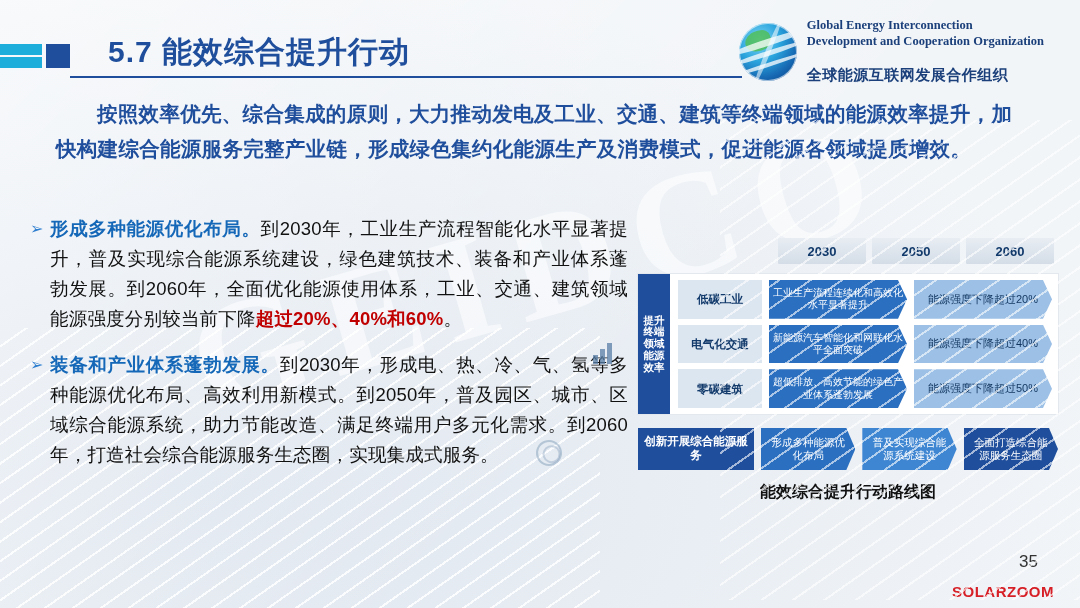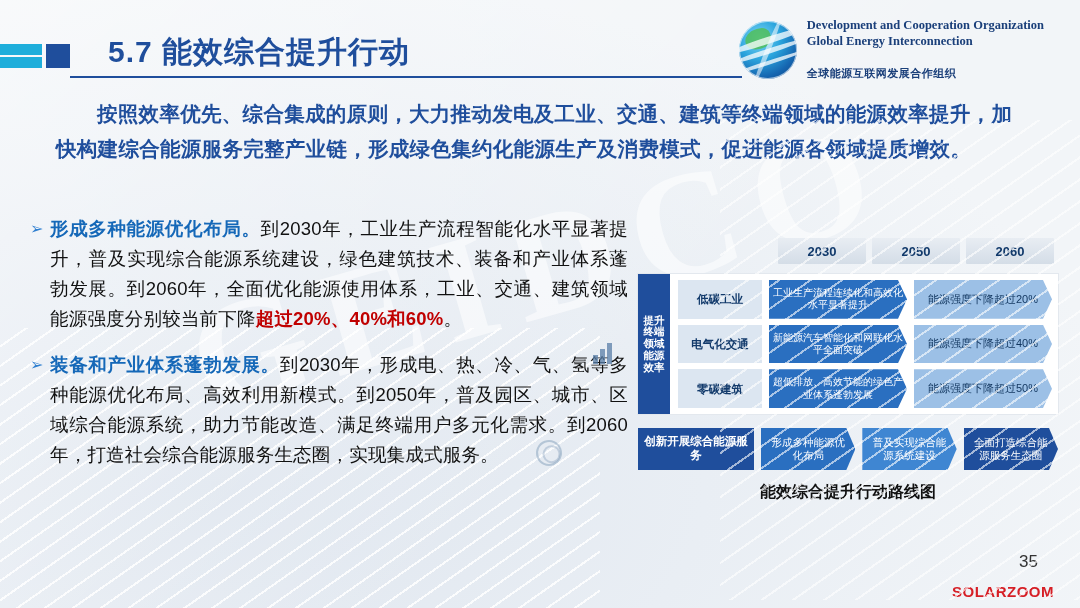--- a/index.html
+++ b/index.html
@@ -97,21 +97,21 @@
     background: rgba(80,190,90,0.85);
     border-radius: 60% 40% 50% 50%;
     transform: rotate(-14deg);
   }
   .logo-text-en {
     font-family: "Liberation Serif", serif;
     font-size: 12.5px; color: #1a3f7a; line-height: 1.25;
     font-weight: bold;
   }
   .logo-text-cn {
-    font-size: 11px; color: #1a3f7a; font-weight: bold; margin-top: 17px;
+    font-size: 15px; color: #1a3f7a; font-weight: bold; margin-top: 17px;
     letter-spacing: 0.5px;
   }
 
   
   .intro {
     position: absolute; left: 56px; top: 96px; width: 960px;
     font-size: 20.5px; line-height: 1.72; color: #1f4e9c;
     font-weight: bold;
     text-indent: 2em;
     letter-spacing: 0.3px;
@@ -254,22 +254,22 @@
 
   <div class="logo-wrap">
     <div class="logo-globe">
       <div class="green"></div>
       <div class="band b1"></div>
       <div class="band b2"></div>
       <div class="band b3"></div>
       <div class="v1"></div>
     </div>
     <div>
+      <div class="logo-text-en">Global Energy Interconnection</div>
       <div class="logo-text-en">Development and Cooperation Organization</div>
-      <div class="logo-text-en">Global Energy Interconnection</div>
       <div class="logo-text-cn">全球能源互联网发展合作组织</div>
     </div>
   </div>
 
   <div class="intro">按照效率优先、综合集成的原则，大力推动发电及工业、交通、建筑等终端领域的能源效率提升，加快构建综合能源服务完整产业链，形成绿色集约化能源生产及消费模式，促进能源各领域提质增效。</div>
 
   <div class="bullets">
 
     <div class="bullet">
       <div class="bullet-arrow">➢</div>

